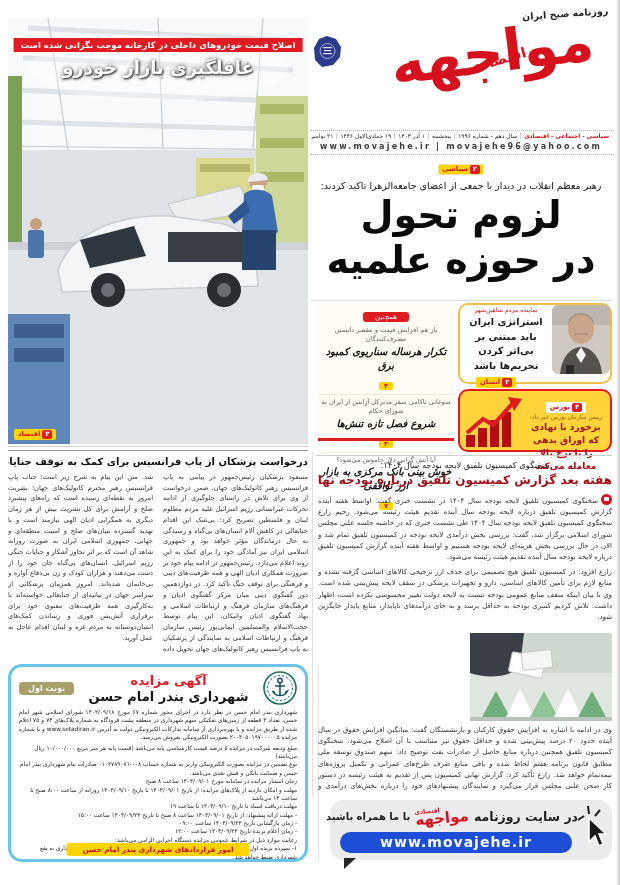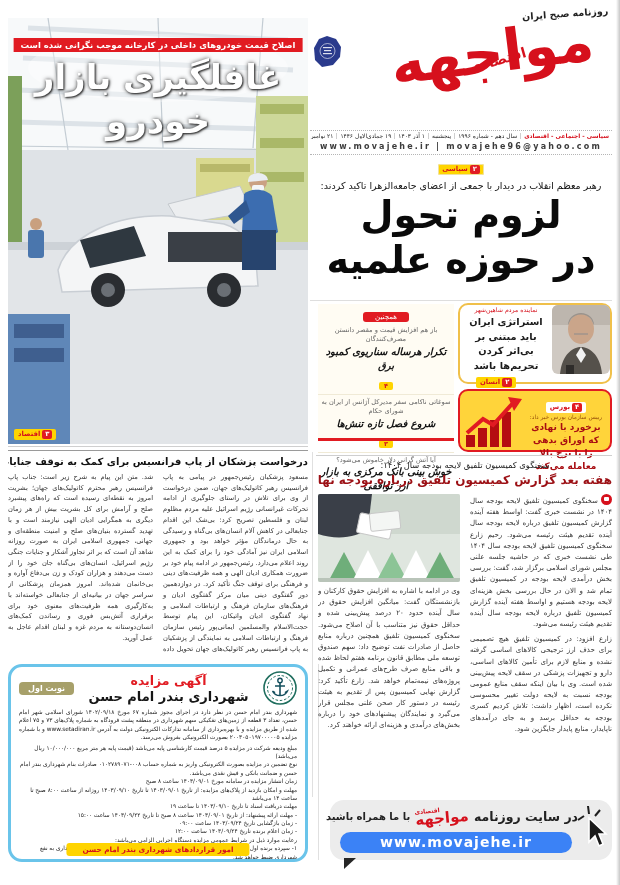--- a/index.html
+++ b/index.html
@@ -23,21 +23,21 @@
   .contact-line{position:absolute;top:136px;left:0;width:100%;text-align:center;direction:ltr;
                 font-size:8px;font-weight:bold;letter-spacing:2.2px;color:#3c3c3c;
                 border-bottom:1px dotted #b5b5b5;padding-bottom:3px;}
 
   
   .photo-story{left:8px;top:18px;width:300px;height:426px;overflow:hidden;}
   .photo-story svg{position:absolute;left:0;top:0;}
   .kicker-strip{position:absolute;top:20px;left:50%;transform:translateX(-50%);background:#e11b22;color:#fff;
                 font-size:8.5px;font-weight:bold;padding:2px 7px;white-space:nowrap;}
   .big-headline{position:absolute;top:38px;left:0;width:100%;text-align:center;color:#fff;font-weight:bold;
-                font-size:34px;line-height:1.28;text-shadow:0 0 4px #444,1px 1px 2px #222;}
+                font-size:18px;line-height:1.28;text-shadow:0 0 4px #444,1px 1px 2px #222;}
   .photo-tag{position:absolute;left:6px;bottom:4px;}
 
   
   .tag{display:inline-flex;align-items:center;gap:2px;background:#ffd400;border-radius:2px;
        padding:1px 4px;font-size:6.8px;font-weight:bold;color:#d6101c;line-height:1.3;}
   .tag .num{background:#e11b22;color:#fff;border-radius:2px;padding:0 3px;font-size:6.8px;}
   .tag.on-white{box-shadow:0 0 0 1px #f0e2a0 inset;}
   .tag.white-bg{background:#fff;}
 
   
@@ -73,21 +73,21 @@
   .b-content{margin-left:62px;text-align:center;}
   .b-kicker{font-size:5.9px;color:#97500a;margin-top:1px;}
   .b-headline{font-size:9px;font-weight:bold;color:#a80d12;line-height:1.45;margin-top:1px;}
 
   
   .rule-h{background:#cfcfcf;height:1px;}
   .v-divider{background:#e0e0e0;width:1px;}
   .budget-article{left:318px;top:458px;width:294px;height:336px;overflow:hidden;}
   .bud-kicker{text-align:center;font-size:8.3px;color:#222;margin-top:2px;}
   .bud-headline{text-align:center;font-size:12px;font-weight:bold;color:#9c1015;margin-top:3px;white-space:nowrap;}
-  .bud-body{margin-top:7px;display:grid;grid-template-columns:1fr 1fr;gap:10px;
+  .bud-body{margin-top:7px;display:grid;grid-template-columns:1fr;gap:10px;
             font-size:7px;line-height:1.6;text-align:justify;color:#333;}
   .bud-photo{width:100%;height:88px;border-radius:2px;overflow:hidden;margin-bottom:4px;}
   .p-icon{display:inline-block;width:11px;height:11px;background:#d6101c;border-radius:50%;
           vertical-align:-2px;margin-left:3px;position:relative;}
   .p-icon i{position:absolute;left:3px;top:3px;width:5px;height:4px;background:#fff;border-radius:1px;display:block;}
   .bud-p{margin-top:4px;}
 
   
   .pope-article{left:8px;top:450px;width:300px;height:212px;overflow:hidden;}
   .pope-headline{text-align:center;font-weight:bold;font-size:10px;color:#111;border-top:1px solid #9a9a9a;
@@ -110,21 +110,21 @@
   .ad-footer{position:absolute;bottom:3px;left:50%;transform:translateX(-50%);background:#ffd400;color:#d6101c;
              font-weight:bold;font-size:7.3px;padding:2px 16px;border-radius:3px;white-space:nowrap;margin-top:44px;}
 
   
   .site-promo{left:330px;top:800px;width:282px;height:60px;background:#ececec;border-radius:14px;}
   .promo-row{display:flex;align-items:center;justify-content:flex-start;gap:5px;padding:7px 34px 0 10px;}
   .promo-right{font-size:12.5px;font-weight:bold;color:#222;white-space:nowrap;}
   .promo-logo{font-size:15px;font-weight:bold;color:#d6101c;transform:rotate(-5deg);line-height:1;white-space:nowrap;}
   .promo-logo small{display:block;font-size:6px;text-align:left;margin-bottom:-2px;}
   .promo-left{font-size:10px;font-weight:bold;color:#222;white-space:nowrap;}
-  .promo-pill{position:absolute;left:10px;top:32px;width:232px;height:21px;background:#3b82f6;border-radius:12px;
+  .promo-pill{position:absolute;left:10px;top:32px;width:232px;height:21px;background:#1d4ed8;border-radius:12px;
               color:#fff;font-weight:bold;font-size:14px;letter-spacing:1px;text-align:center;line-height:21px;direction:ltr;}
   .promo-cursor{position:absolute;right:4px;top:4px;}
   .promo-tail{position:absolute;left:14px;bottom:-9px;width:0;height:0;border-top:11px solid #262626;border-right:12px solid transparent;}
 </style>
 </head>
 <body>
 
 <div class="page">
 
   <div class="abs masthead">

